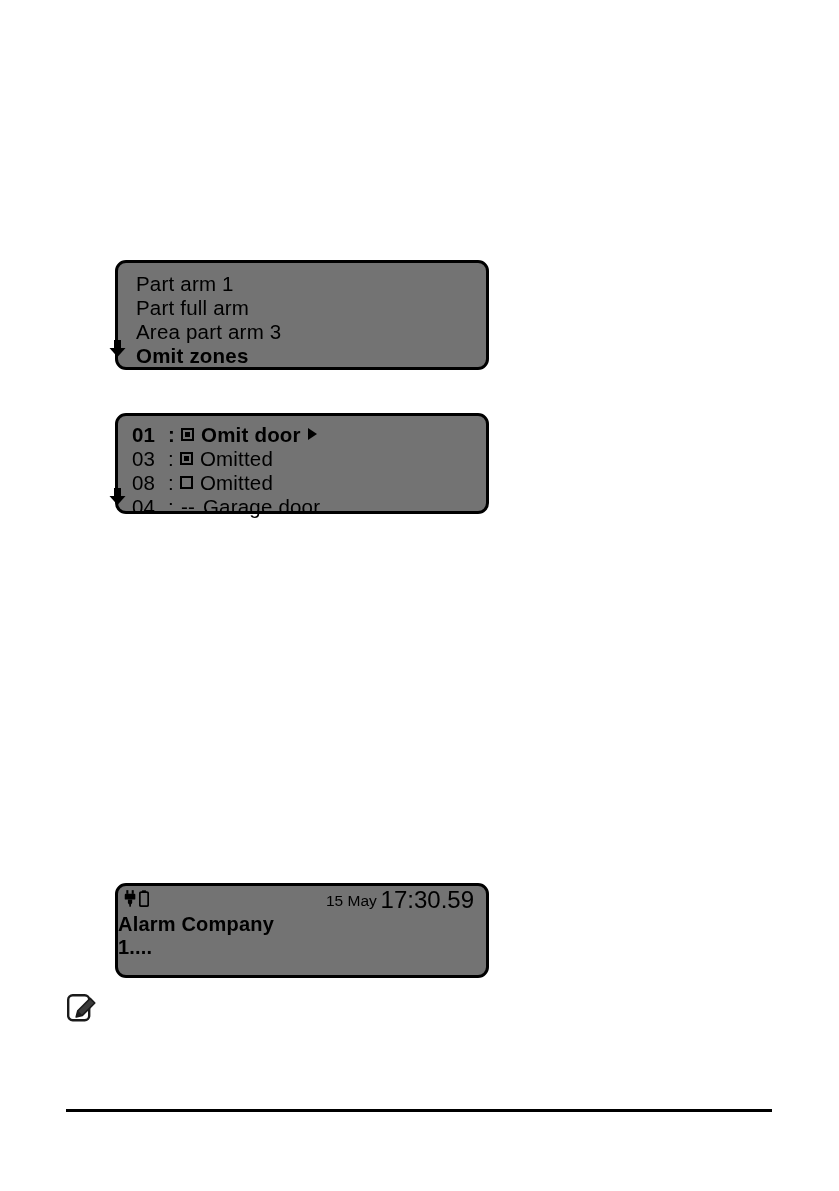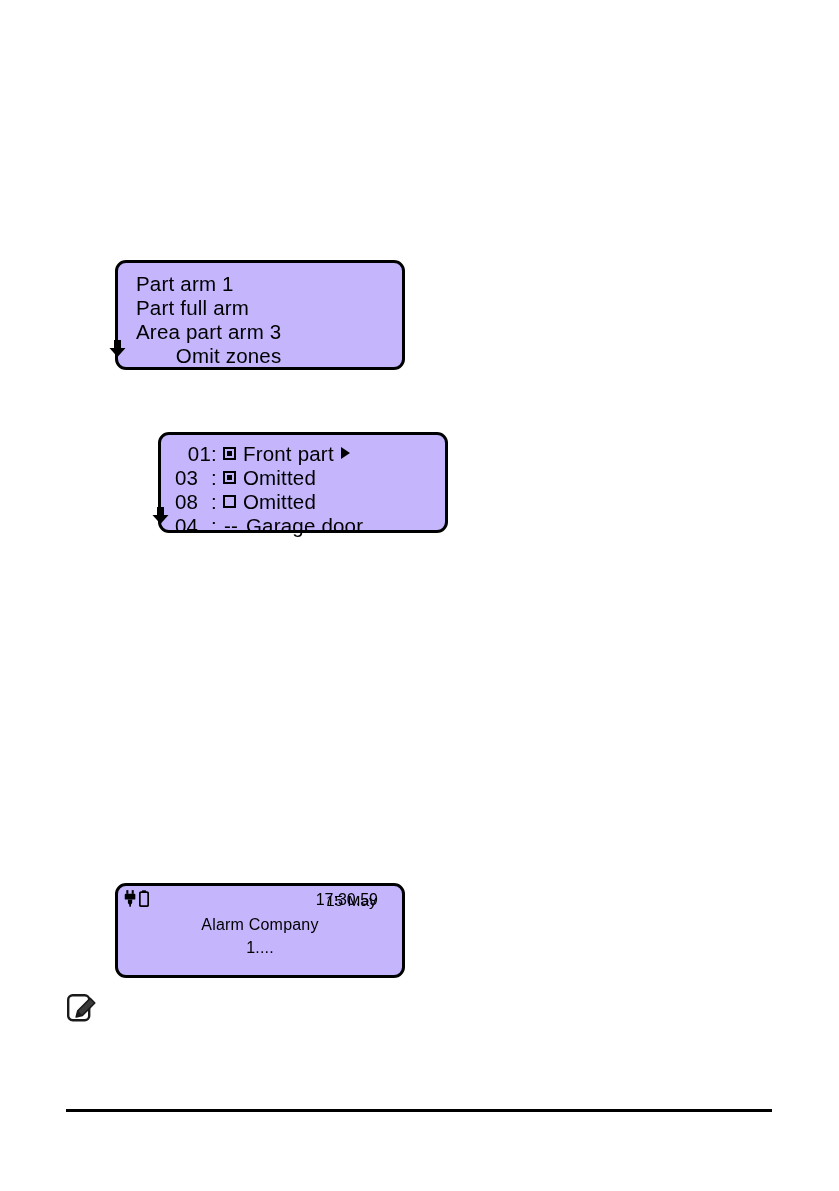--- a/index.html
+++ b/index.html
@@ -14,67 +14,65 @@
     position: relative;
     font-family: "Liberation Sans", sans-serif;
     color: #000000;
     overflow: hidden;
   }
 
   
   .lcd {
     position: absolute;
     left: 115px;
-    width: 290px;
+    width: 374px;
     box-sizing: border-box;
     border: 3px solid #000000;
     border-radius: 11px;
-    background: #c4b5fd;
+    background: #737373;
   }
   .lcd-inner {
     position: relative;
     width: 100%;
     height: 100%;
     box-sizing: border-box;
   }
 
   
   .row {
     position: relative;
     font-size: 20.5px;
     line-height: 23px;
     letter-spacing: 0.2px;
     white-space: nowrap;
     color: #000000;
   }
   .row.bold {
-    font-weight: normal;
-    text-align: right;
+    font-weight: bold;
   }
 
   
   #panel-menu {
     top: 260px;
     height: 110px;
   }
   #panel-menu .rows {
     position: absolute;
     left: 18px;
     top: 9px;
   }
   #panel-menu .row {
     height: 23px;
     margin-bottom: 1px;
   }
 
   
   #panel-zones {
-    top: 432px;
+    top: 413px;
     height: 101px;
-    margin-left: 43px;
   }
   #panel-zones .rows {
     position: absolute;
     left: 14px;
     top: 6px;
   }
   #panel-zones .row {
     height: 24px;
     margin-bottom: 0px;
     display: flex;
@@ -140,21 +138,21 @@
   .scroll-arrow svg { display: block; }
 
   
   #panel-status {
     top: 883px;
     height: 95px;
   }
   .status-top {
     position: absolute;
     left: 0;
-    right: 16px;
+    right: 4px;
     top: 3px;
     height: 22px;
   }
   .status-icons {
     position: absolute;
     left: 6px;
     top: 1px;
     display: flex;
     align-items: center;
     gap: 2px;
@@ -165,35 +163,36 @@
     left: 208px;
     top: 4px;
     font-size: 15.5px;
     line-height: 16px;
     white-space: nowrap;
   }
   .status-time {
     position: absolute;
     right: 8px;
     top: -2px;
-    font-size: 16px;
+    font-size: 24px;
     line-height: 26px;
     white-space: nowrap;
   }
   .status-lines {
     position: absolute;
     left: 0;
     right: 0;
     top: 27px;
     text-align: center;
   }
   .status-lines .row {
-    font-size: 16px;
+    font-size: 20px;
     line-height: 23px;
-    text-align: center;
+    text-align: left;
+    font-weight: bold;
   }
 
   
   #note-icon {
     position: absolute;
     left: 66px;
     top: 993px;
     width: 32px;
     height: 32px;
   }
@@ -238,21 +237,21 @@
 </div>
 
 <div class="lcd" id="panel-zones">
   <div class="lcd-inner">
     <div class="rows">
 
       <div class="row bold">
         <span class="zone-num">01</span>
         <span class="zone-colon">:</span>
         <span class="chk filled"></span>
-        <span class="zone-name">Front part</span>
+        <span class="zone-name">Omit door</span>
         <span class="cursor-right"></span>
       </div>
 
       <div class="row">
         <span class="zone-num">03</span>
         <span class="zone-colon">:</span>
         <span class="chk filled"></span>
         <span class="zone-name">Omitted</span>
       </div>
 

